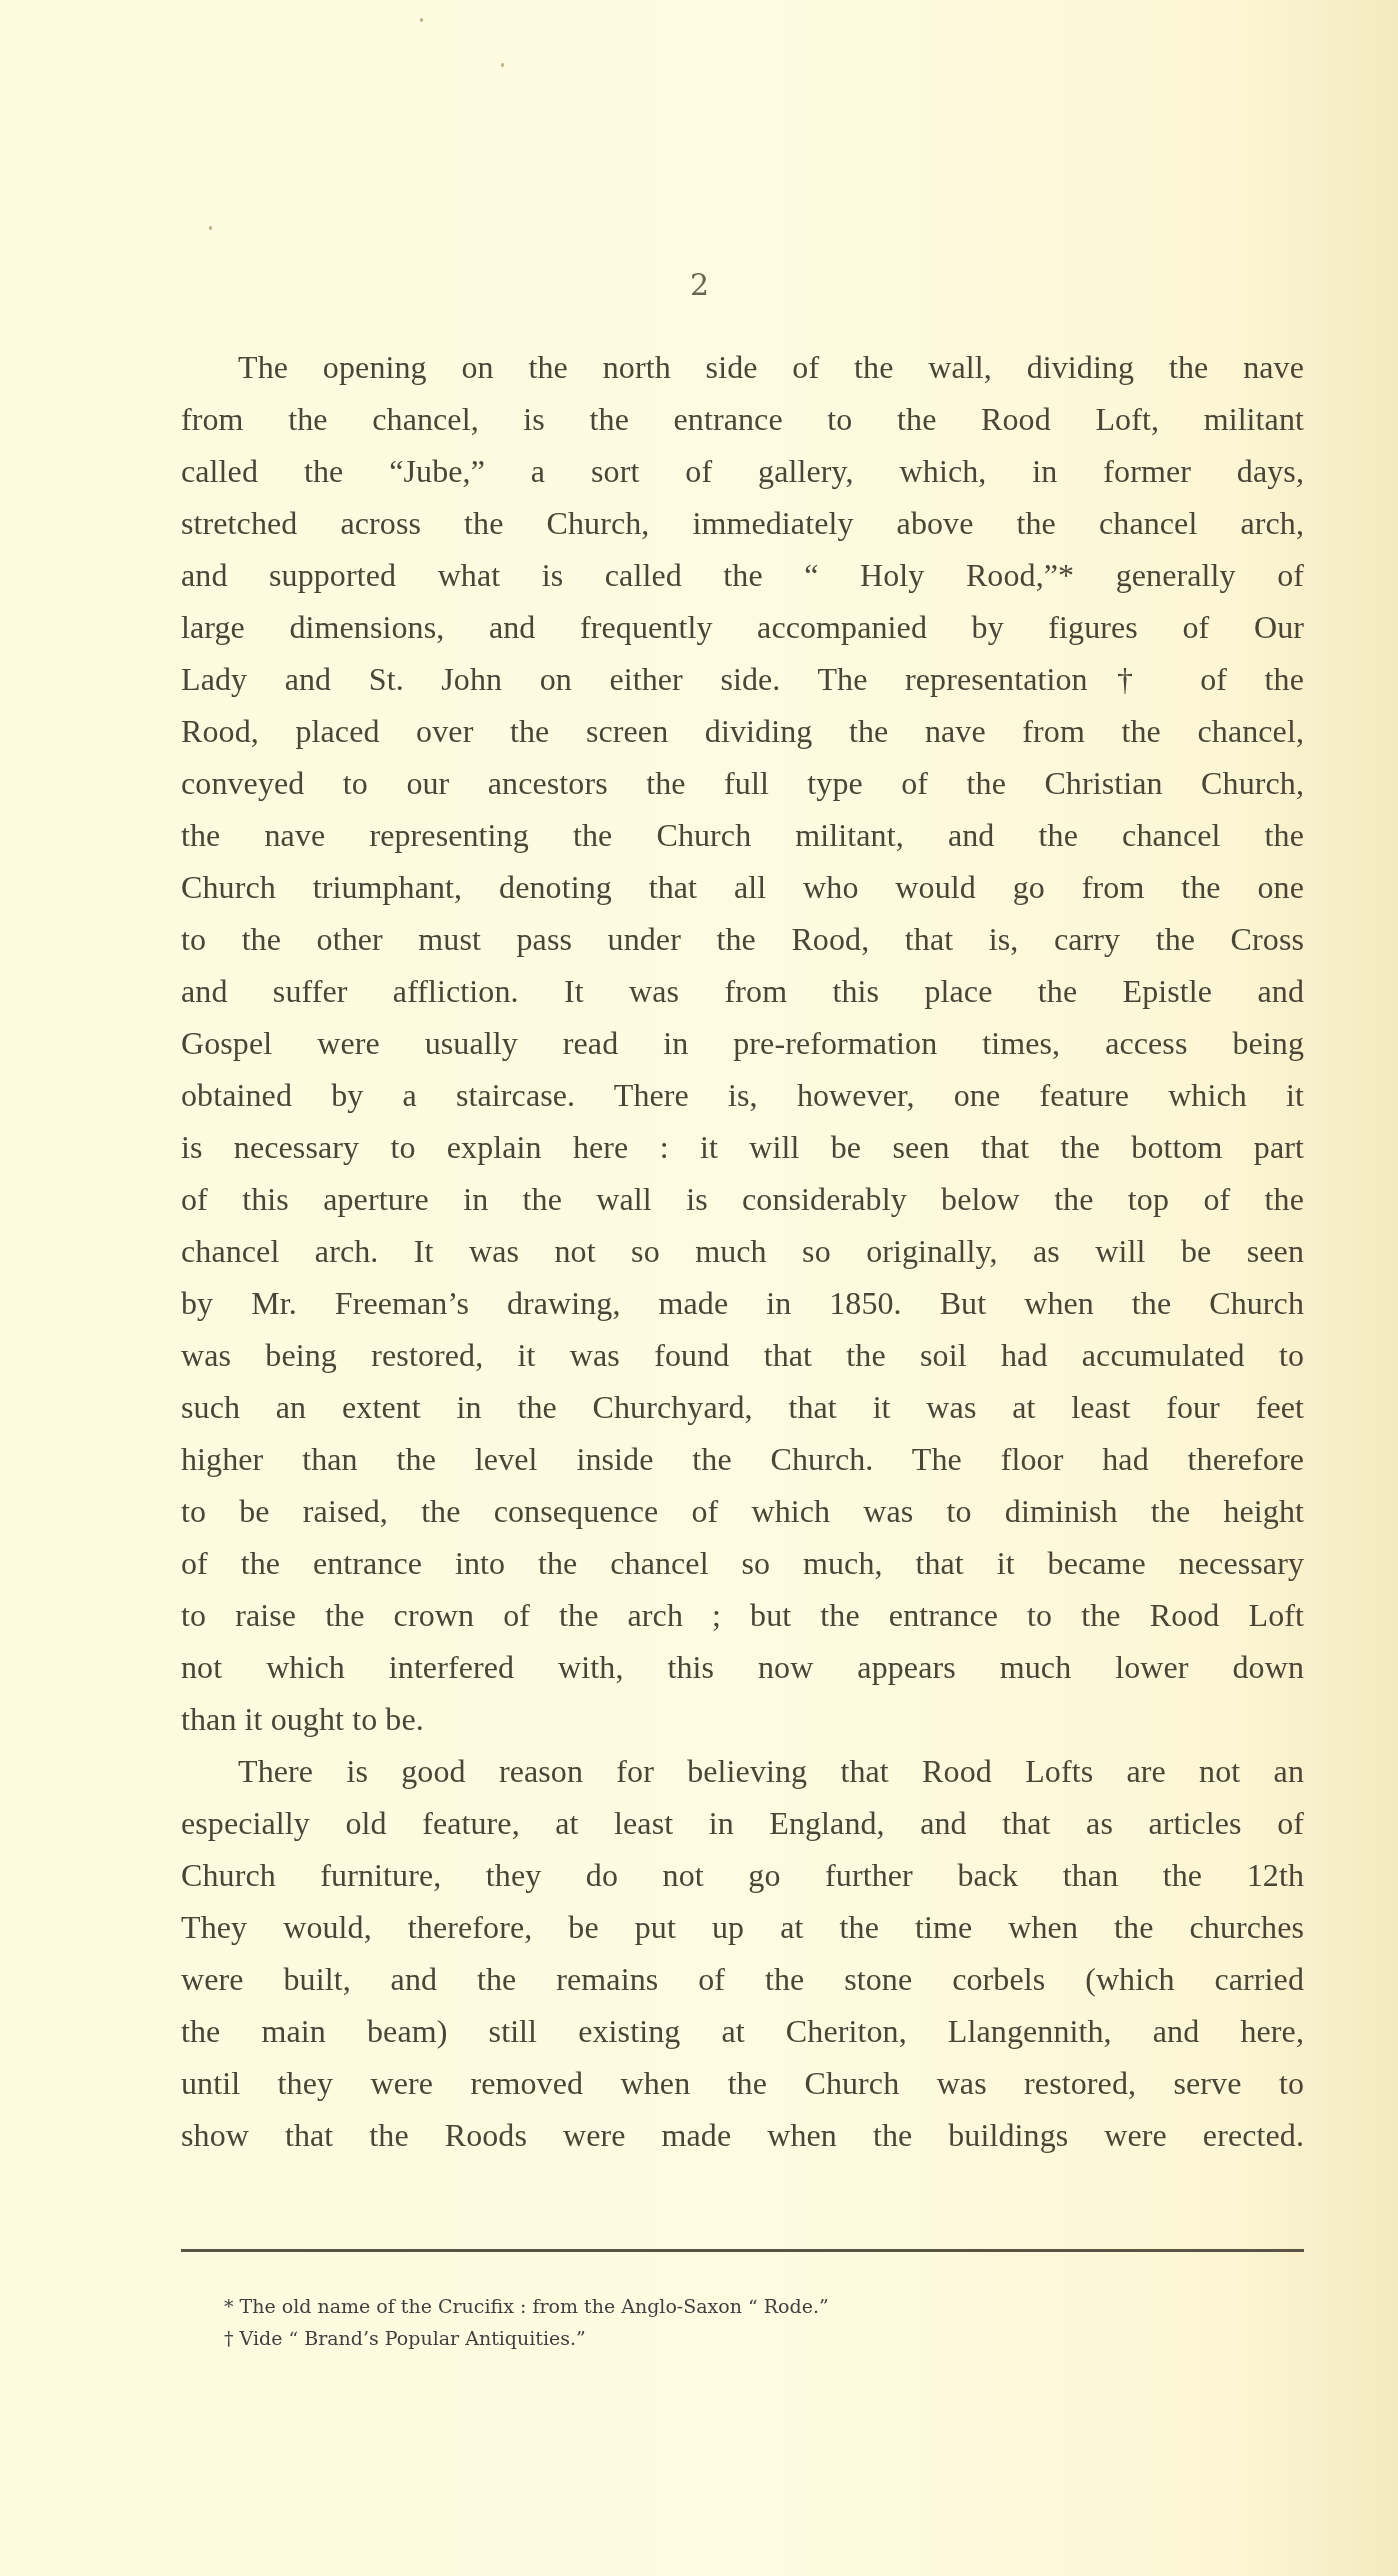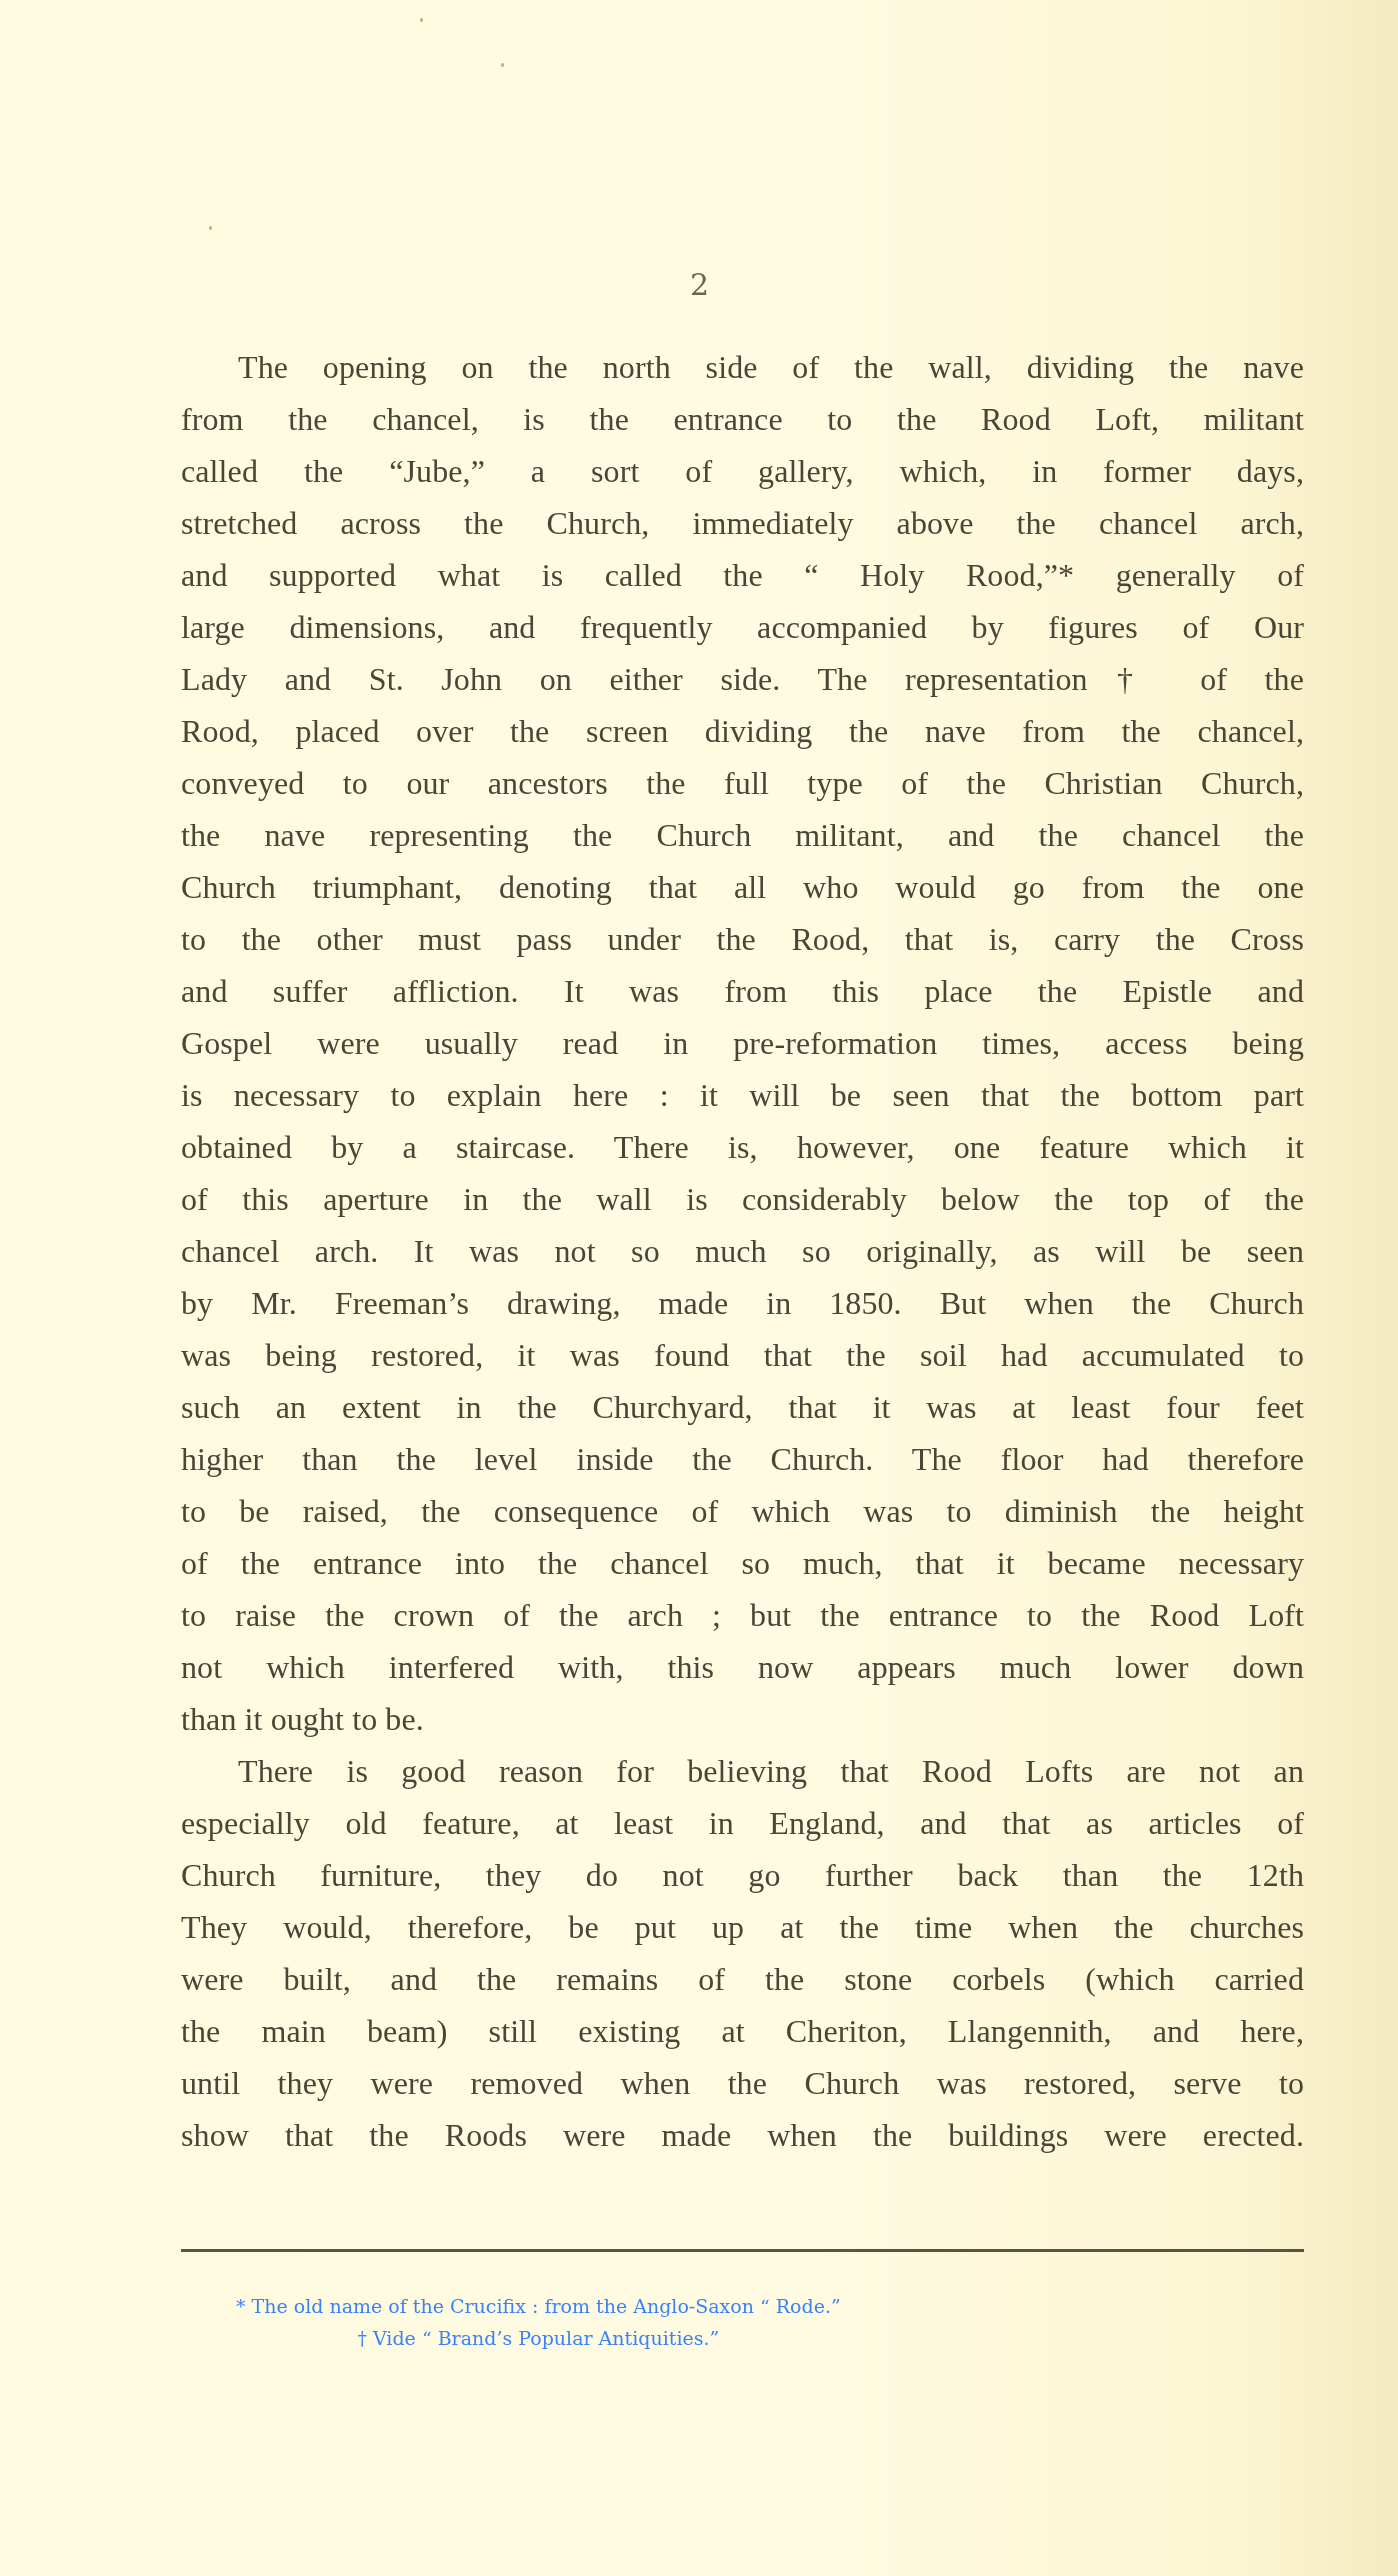--- a/index.html
+++ b/index.html
@@ -43,26 +43,25 @@
     position: absolute;
     top: 2249px;
     left: 181px;
     width: 1123px;
     height: 3px;
     background: #5a5444;
   }
   .footnotes {
     position: absolute;
     top: 2290px;
-    left: 236px;
+    left: 224px;
     font-family: "DejaVu Serif", serif;
     font-size: 19px;
     line-height: 32px;
-    color: #3b82f6;
-    text-align: center;
+    color: #404040;
   }
   .speck { position: absolute; width: 3px; height: 4px; background: #b8ae86; border-radius: 50%; }
 </style>
 </head>
 <body>
 
 <div class="speck" style="top:18px;left:420px;"></div>
 <div class="speck" style="top:63px;left:501px;"></div>
 <div class="speck" style="top:226px;left:209px;"></div>
 
@@ -77,22 +76,22 @@
     <div class="line">and supported what is called the “ Holy Rood,”* generally of</div>
     <div class="line">large dimensions, and frequently accompanied by figures of Our</div>
     <div class="line">Lady and St. John on either side.  The representation† of the</div>
     <div class="line">Rood, placed over the screen dividing the nave from the chancel,</div>
     <div class="line">conveyed to our ancestors the full type of the Christian Church,</div>
     <div class="line">the nave representing the Church militant, and the chancel the</div>
     <div class="line">Church triumphant, denoting that all who would go from the one</div>
     <div class="line">to the other must pass under the Rood, that is, carry the Cross</div>
     <div class="line">and suffer affliction.  It was from this place the Epistle and</div>
     <div class="line">Gospel were usually read in pre-reformation times, access being</div>
+    <div class="line">obtained by a staircase.  There is, however, one feature which it</div>
     <div class="line">is necessary to explain here : it will be seen that the bottom part</div>
-    <div class="line">obtained by a staircase.  There is, however, one feature which it</div>
     <div class="line">of this aperture in the wall is considerably below the top of the</div>
     <div class="line">chancel arch.  It was not so much so originally, as will be seen</div>
     <div class="line">by Mr. Freeman’s drawing, made in 1850.  But when the Church</div>
     <div class="line">was being restored, it was found that the soil had accumulated to</div>
     <div class="line">such an extent in the Churchyard, that it was at least four feet</div>
     <div class="line">higher than the level inside the Church.  The floor had therefore</div>
     <div class="line">to be raised, the consequence of which was to diminish the height</div>
     <div class="line">of the entrance into the chancel so much, that it became necessary</div>
     <div class="line">to raise the crown of the arch ; but the entrance to the Rood Loft</div>
     <div class="line">not which interfered with, this now appears much lower down</div>

